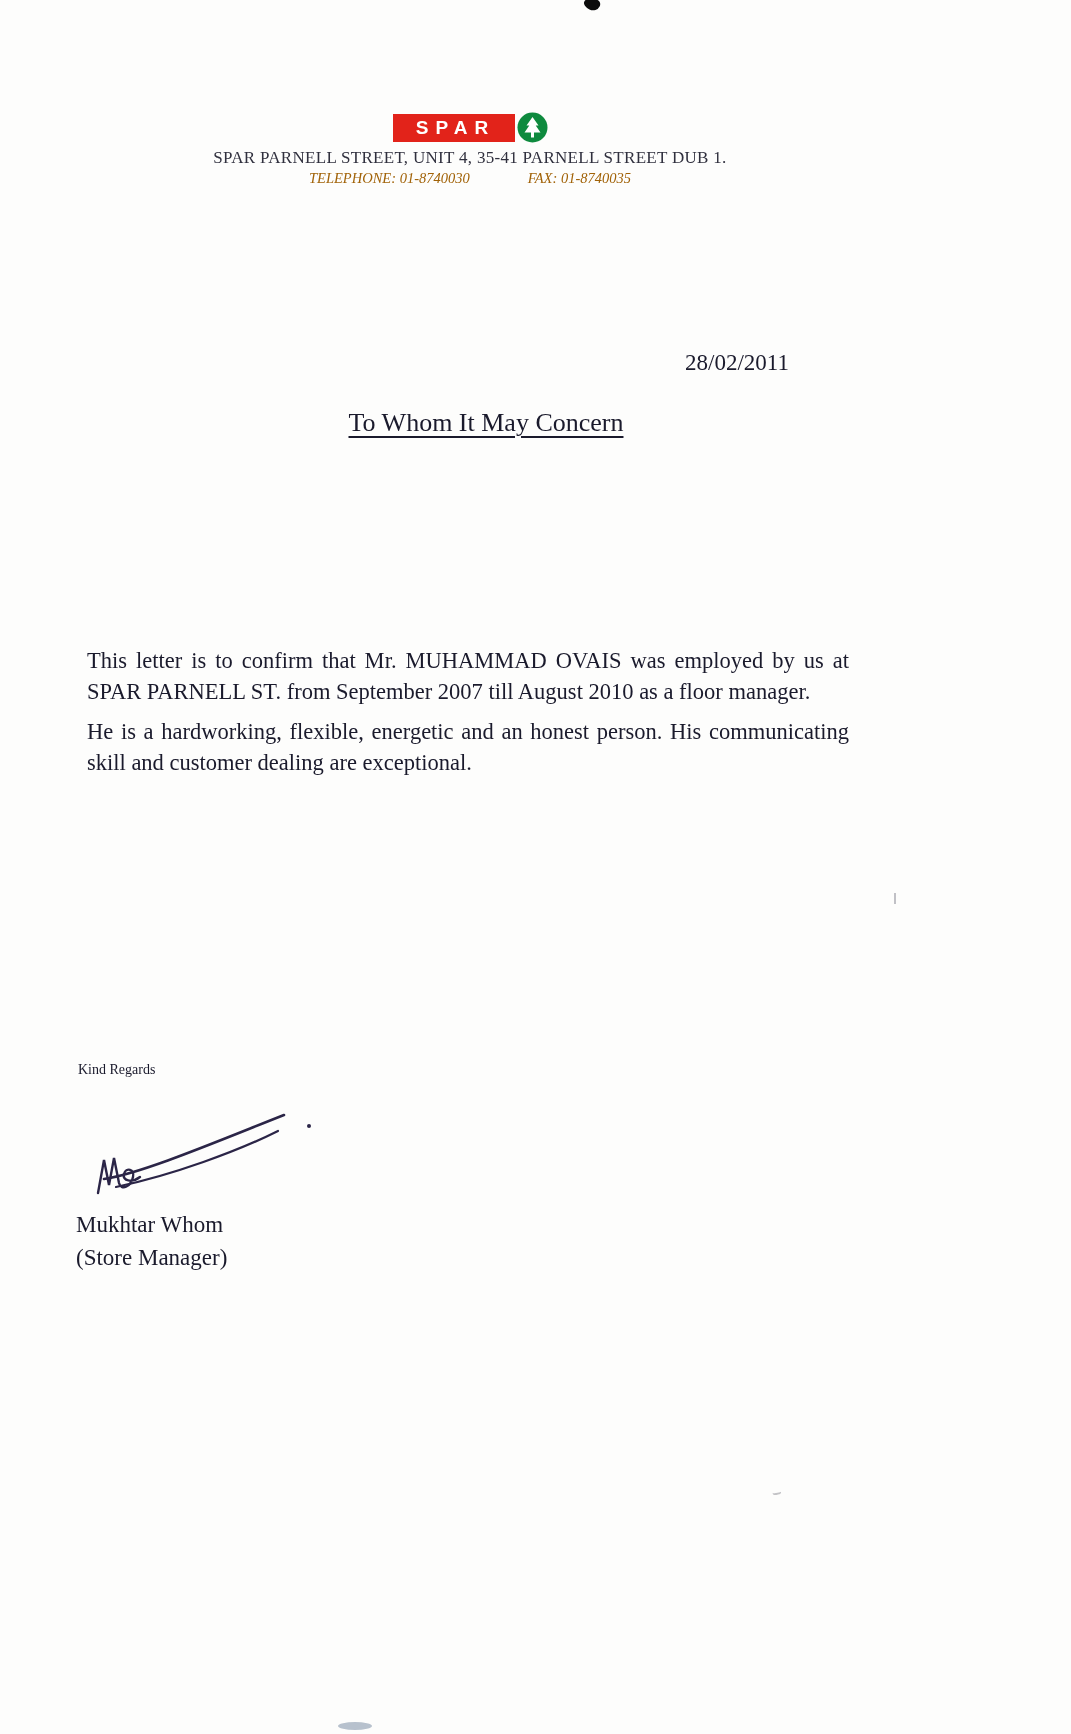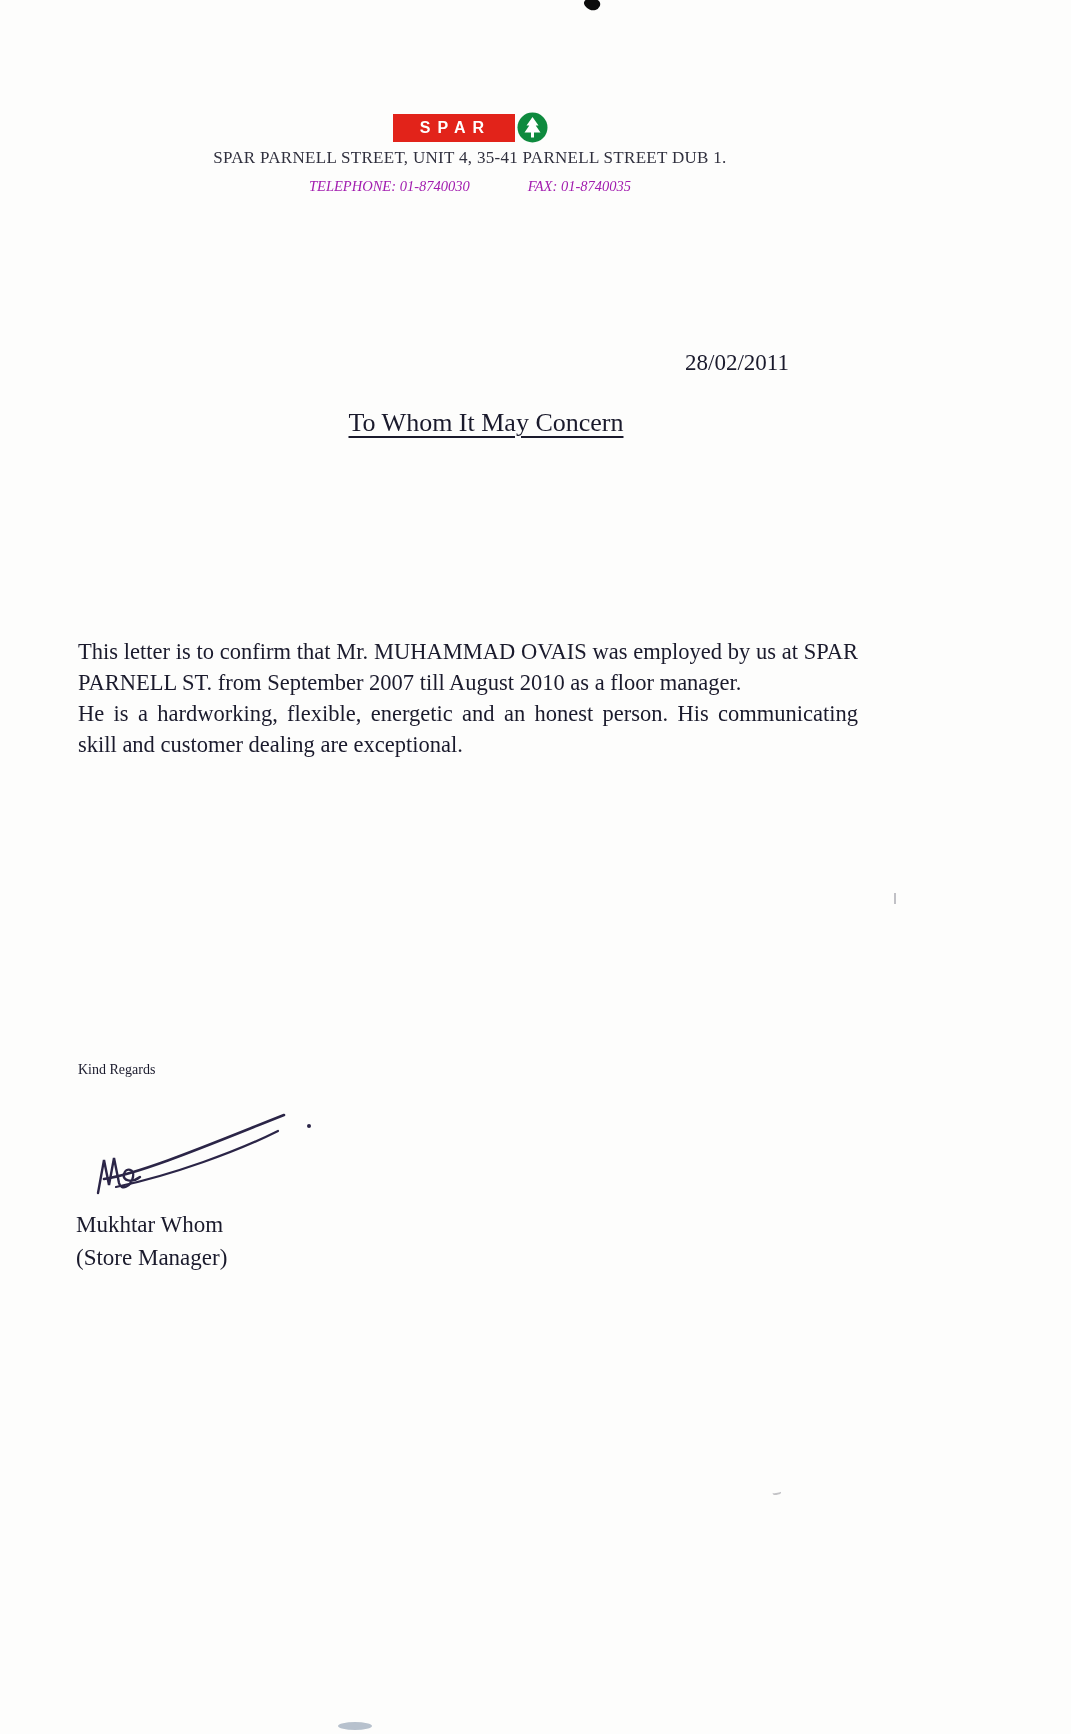--- a/index.html
+++ b/index.html
@@ -31,42 +31,42 @@
     align-items: center;
     gap: 2px;
   }
   .logo-box {
     width: 122px;
     height: 28px;
     background: #e2231a;
     color: #ffffff;
     font-family: "Liberation Sans", "DejaVu Sans", sans-serif;
     font-weight: bold;
-    font-size: 16px;
+    font-size: 19px;
     letter-spacing: 7px;
     text-indent: 4px;
     line-height: 28px;
     text-align: center;
   }
   .logo-circle {
     width: 31px;
     height: 31px;
     display: block;
   }
   .address {
     margin-top: 5px;
     font-size: 17px;
     color: #30303e;
     letter-spacing: 0.3px;
   }
   .contact {
-    margin-top: 10px;
+    margin-top: 2px;
     font-style: italic;
     font-size: 14.5px;
-    color: #a21caf;
+    color: #a16207;
     display: flex;
     justify-content: center;
     gap: 58px;
   }
 
   
   .date {
     position: absolute;
     top: 350px;
     left: 685px;
@@ -90,21 +90,21 @@
   }
   .body-text {
     position: absolute;
     top: 636px;
     left: 78px;
     width: 780px;
     font-size: 22.5px;
     line-height: 31px;
     text-align: justify;
   }
-  .body-text p { margin: 0; }
+  .body-text p { margin: 9px; }
   .body-text .para2 { margin-top: 28px; }
 
   .closing {
     position: absolute;
     top: 1062px;
     left: 78px;
     font-size: 14px;
   }
 
   .signature-svg {

